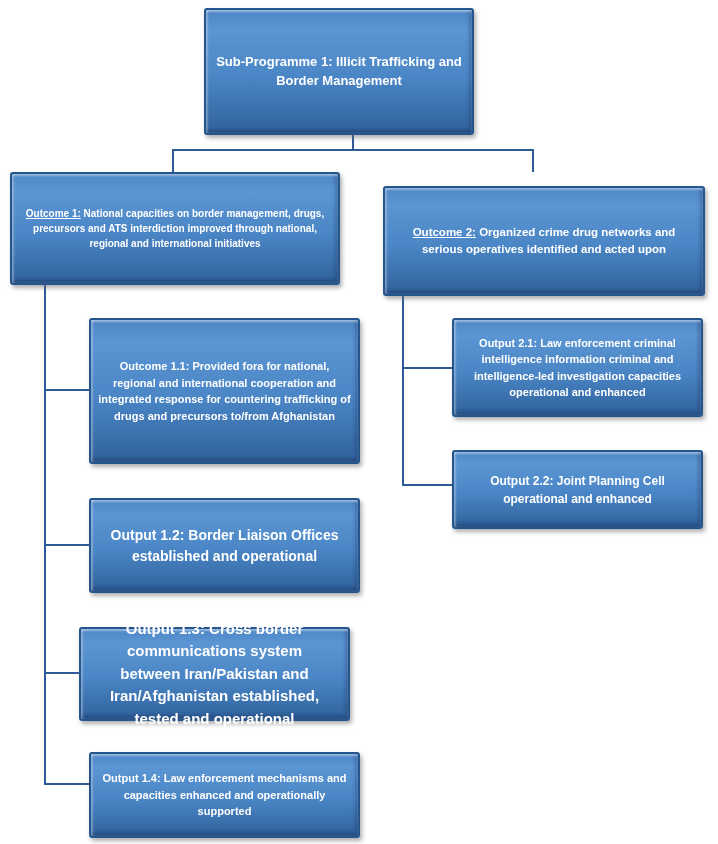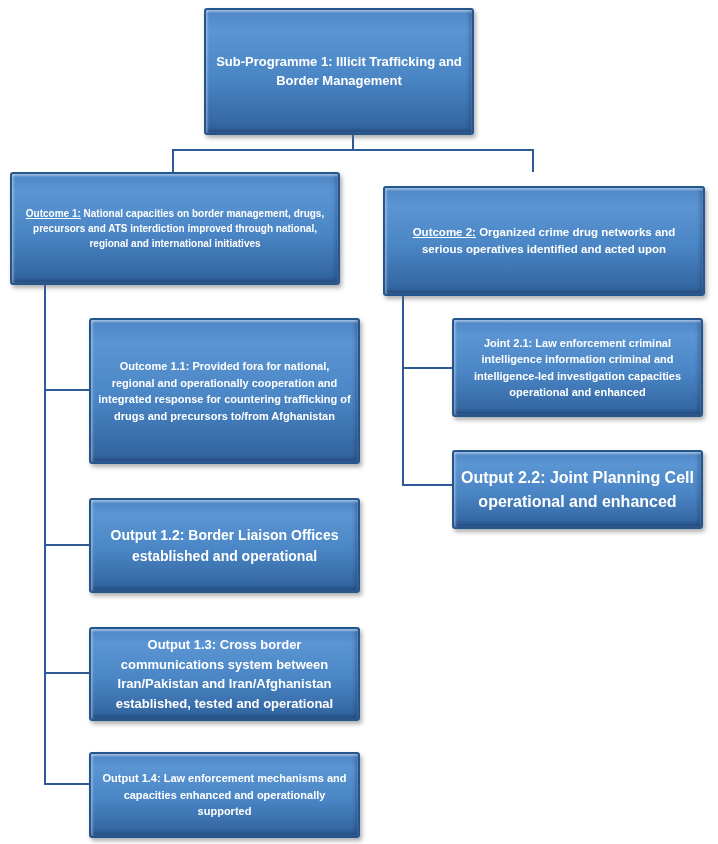--- a/index.html
+++ b/index.html
@@ -39,24 +39,24 @@
     position: absolute;
     background: #2e5b97;
   }
 
   
   #root-box      { left: 204px; top: 8px;   width: 270px; height: 127px; font-size: 13px;   line-height: 1.45; padding: 0 8px; }
   #outcome-1-box { left: 10px;  top: 172px; width: 330px; height: 113px; font-size: 10px; line-height: 1.5;  padding: 0 4px; }
   #outcome-2-box { left: 371px; top: 186px; width: 322px; height: 110px; font-size: 11.5px; line-height: 1.5;  padding: 0 10px; margin-left: 12px; }
   #output-1-1-box{ left: 89px;  top: 318px; width: 271px; height: 146px; font-size: 11px;   line-height: 1.5;  padding: 0 6px; }
   #output-1-2-box{ left: 89px;  top: 498px; width: 271px; height: 95px;  font-size: 14px;   line-height: 1.5;  padding: 0 10px; }
-  #output-1-3-box{ left: 89px;  top: 627px; width: 271px; height: 94px;  font-size: 13px;   line-height: 1.5;  padding: 0 18px; }
+  #output-1-3-box{ left: 79px;  top: 627px; width: 271px; height: 94px;  font-size: 15px;   line-height: 1.5;  padding: 0 18px; }
   #output-1-4-box{ left: 89px;  top: 752px; width: 271px; height: 86px;  font-size: 11px;   line-height: 1.5;  padding: 0 8px; justify-content: center; }
   #output-2-1-box{ left: 452px; top: 318px; width: 251px; height: 99px;  font-size: 11px;   line-height: 1.5;  padding: 0 6px; }
-  #output-2-2-box{ left: 452px; top: 450px; width: 251px; height: 79px;  font-size: 16px;   line-height: 1.5;  padding: 0 6px; }
+  #output-2-2-box{ left: 452px; top: 450px; width: 251px; height: 79px;  font-size: 12px;   line-height: 1.5;  padding: 0 6px; }
 
   
   #conn-root-stub   { left: 352px; top: 135px; width: 2px;   height: 16px; }
   #conn-horizontal  { left: 172px; top: 149px; width: 362px; height: 2px; }
   #conn-left-drop   { left: 172px; top: 149px; width: 2px;   height: 23px; }
   #conn-right-drop  { left: 532px; top: 149px; width: 2px;   height: 23px; }
   #conn-trunk-1     { left: 44px;  top: 285px; width: 2px;   height: 500px; }
   #conn-branch-1-1  { left: 46px;  top: 389px; width: 43px;  height: 2px; }
   #conn-branch-1-2  { left: 46px;  top: 544px; width: 43px;  height: 2px; }
   #conn-branch-1-3  { left: 46px;  top: 672px; width: 43px;  height: 2px; }
@@ -97,21 +97,21 @@
   <div class="box" id="outcome-2-box">
     <div class="box-text">
       <span class="u">Outcome 2:</span>
       <span>Organized crime drug networks and serious operatives identified and acted upon</span>
     </div>
   </div>
 
   <div class="box" id="output-1-1-box">
     <div class="box-text">
       <span>Outcome 1.1:</span>
-      <span>Provided fora for national, regional and operationally cooperation and integrated response for countering trafficking of drugs and precursors to/from Afghanistan</span>
+      <span>Provided fora for national, regional and international cooperation and integrated response for countering trafficking of drugs and precursors to/from Afghanistan</span>
     </div>
   </div>
 
   <div class="box" id="output-1-2-box">
     <div class="box-text">
       <span>Output 1.2:</span>
       <span>Border Liaison Offices established and operational</span>
     </div>
   </div>
 
@@ -124,21 +124,21 @@
 
   <div class="box" id="output-1-4-box">
     <div class="box-text">
       <span>Output 1.4:</span>
       <span>Law enforcement mechanisms and capacities enhanced and operationally supported</span>
     </div>
   </div>
 
   <div class="box" id="output-2-1-box">
     <div class="box-text">
-      <span>Joint 2.1:</span>
+      <span>Output 2.1:</span>
       <span>Law enforcement criminal intelligence information criminal and intelligence-led investigation capacities operational and enhanced</span>
     </div>
   </div>
 
   <div class="box" id="output-2-2-box">
     <div class="box-text">
       <span>Output 2.2:</span>
       <span>Joint Planning Cell operational and enhanced</span>
     </div>
   </div>

